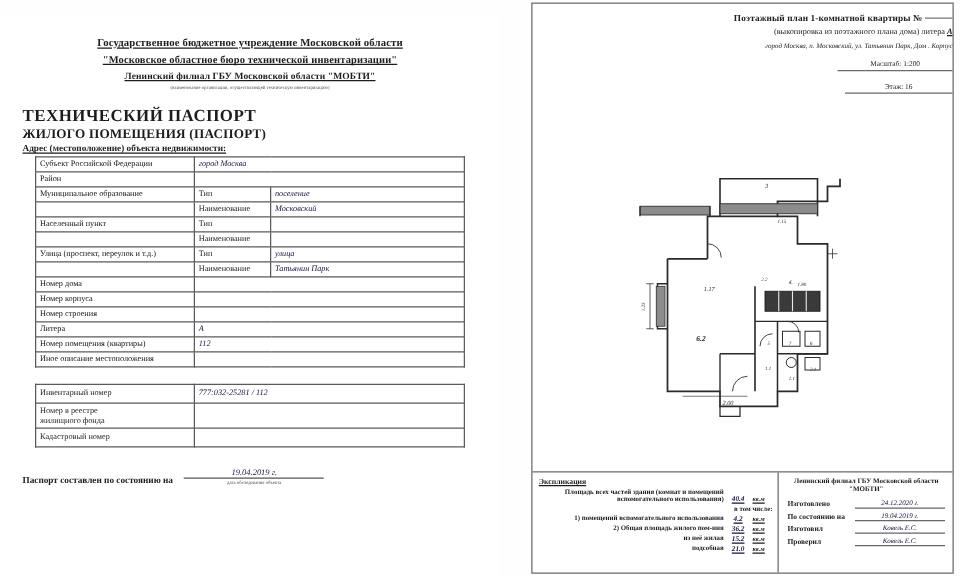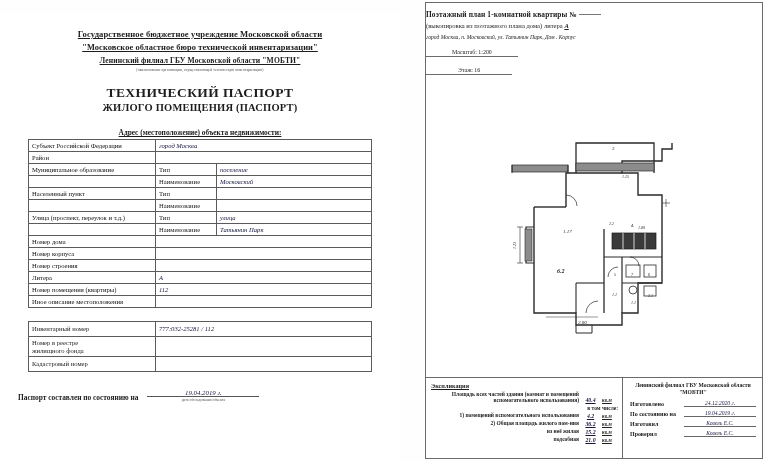--- a/index.html
+++ b/index.html
@@ -29,28 +29,28 @@
   }
   .org-line.l1{font-size:8.6px;}
   .org-line.l2{font-size:8.4px;}
   .org-line.l3{font-size:7.6px;margin-top:1px;}
   .org-caption{
     font-size:3.6px;color:#4a4a4a;margin-top:1px;letter-spacing:.1px;
     transform:scaleY(1.05);
   }
 
   .doc-title{
-    text-align:center;margin-top:13px;
+    text-align:left;margin-top:13px;
     font-size:13.5px;font-weight:bold;letter-spacing:.4px;
     line-height:1.22;
   }
   .doc-title .sub{font-size:10.5px;letter-spacing:.2px;}
 
   .addr-head{
-    text-align:center;margin-top:14px;margin-bottom:2px;
+    margin-bottom:2px;
     font-size:7.4px;font-weight:bold;text-decoration:underline;
   }
 
   table.gt{
     border-collapse:collapse;width:343px;margin:0 auto;
     table-layout:fixed;
   }
   table.gt td{
     border:0.7px solid #5b5b5b;
     height:11px;
@@ -99,21 +99,21 @@
   .pl-wrap{display:flex;flex-direction:column;}
 
   
   .right-sheet{
     position:absolute;left:425px;top:2px;width:338px;height:457px;
     border:0.9px solid #6a6a6a;background:#fff;
     box-sizing:border-box;
   }
   .rs-inner{position:relative;width:100%;height:100%;}
 
-  .plan-head{text-align:left;padding-top:7px;}
+  .plan-head{text-align:right;padding-top:7px;}
   .ph-title{font-size:7.4px;font-weight:bold;letter-spacing:.1px;}
   .ph-title .num-blank{
     display:inline-block;width:22px;border-bottom:0.7px solid #777;
     vertical-align:2px;margin-left:2px;
   }
   .ph-sub{font-size:6.6px;margin-top:2.5px;}
   .ph-sub .lit{font-style:italic;text-decoration:underline;font-weight:bold;}
   .ph-addr{
     font-size:5.6px;font-style:italic;margin-top:5px;color:#1b1b1b;
   }

